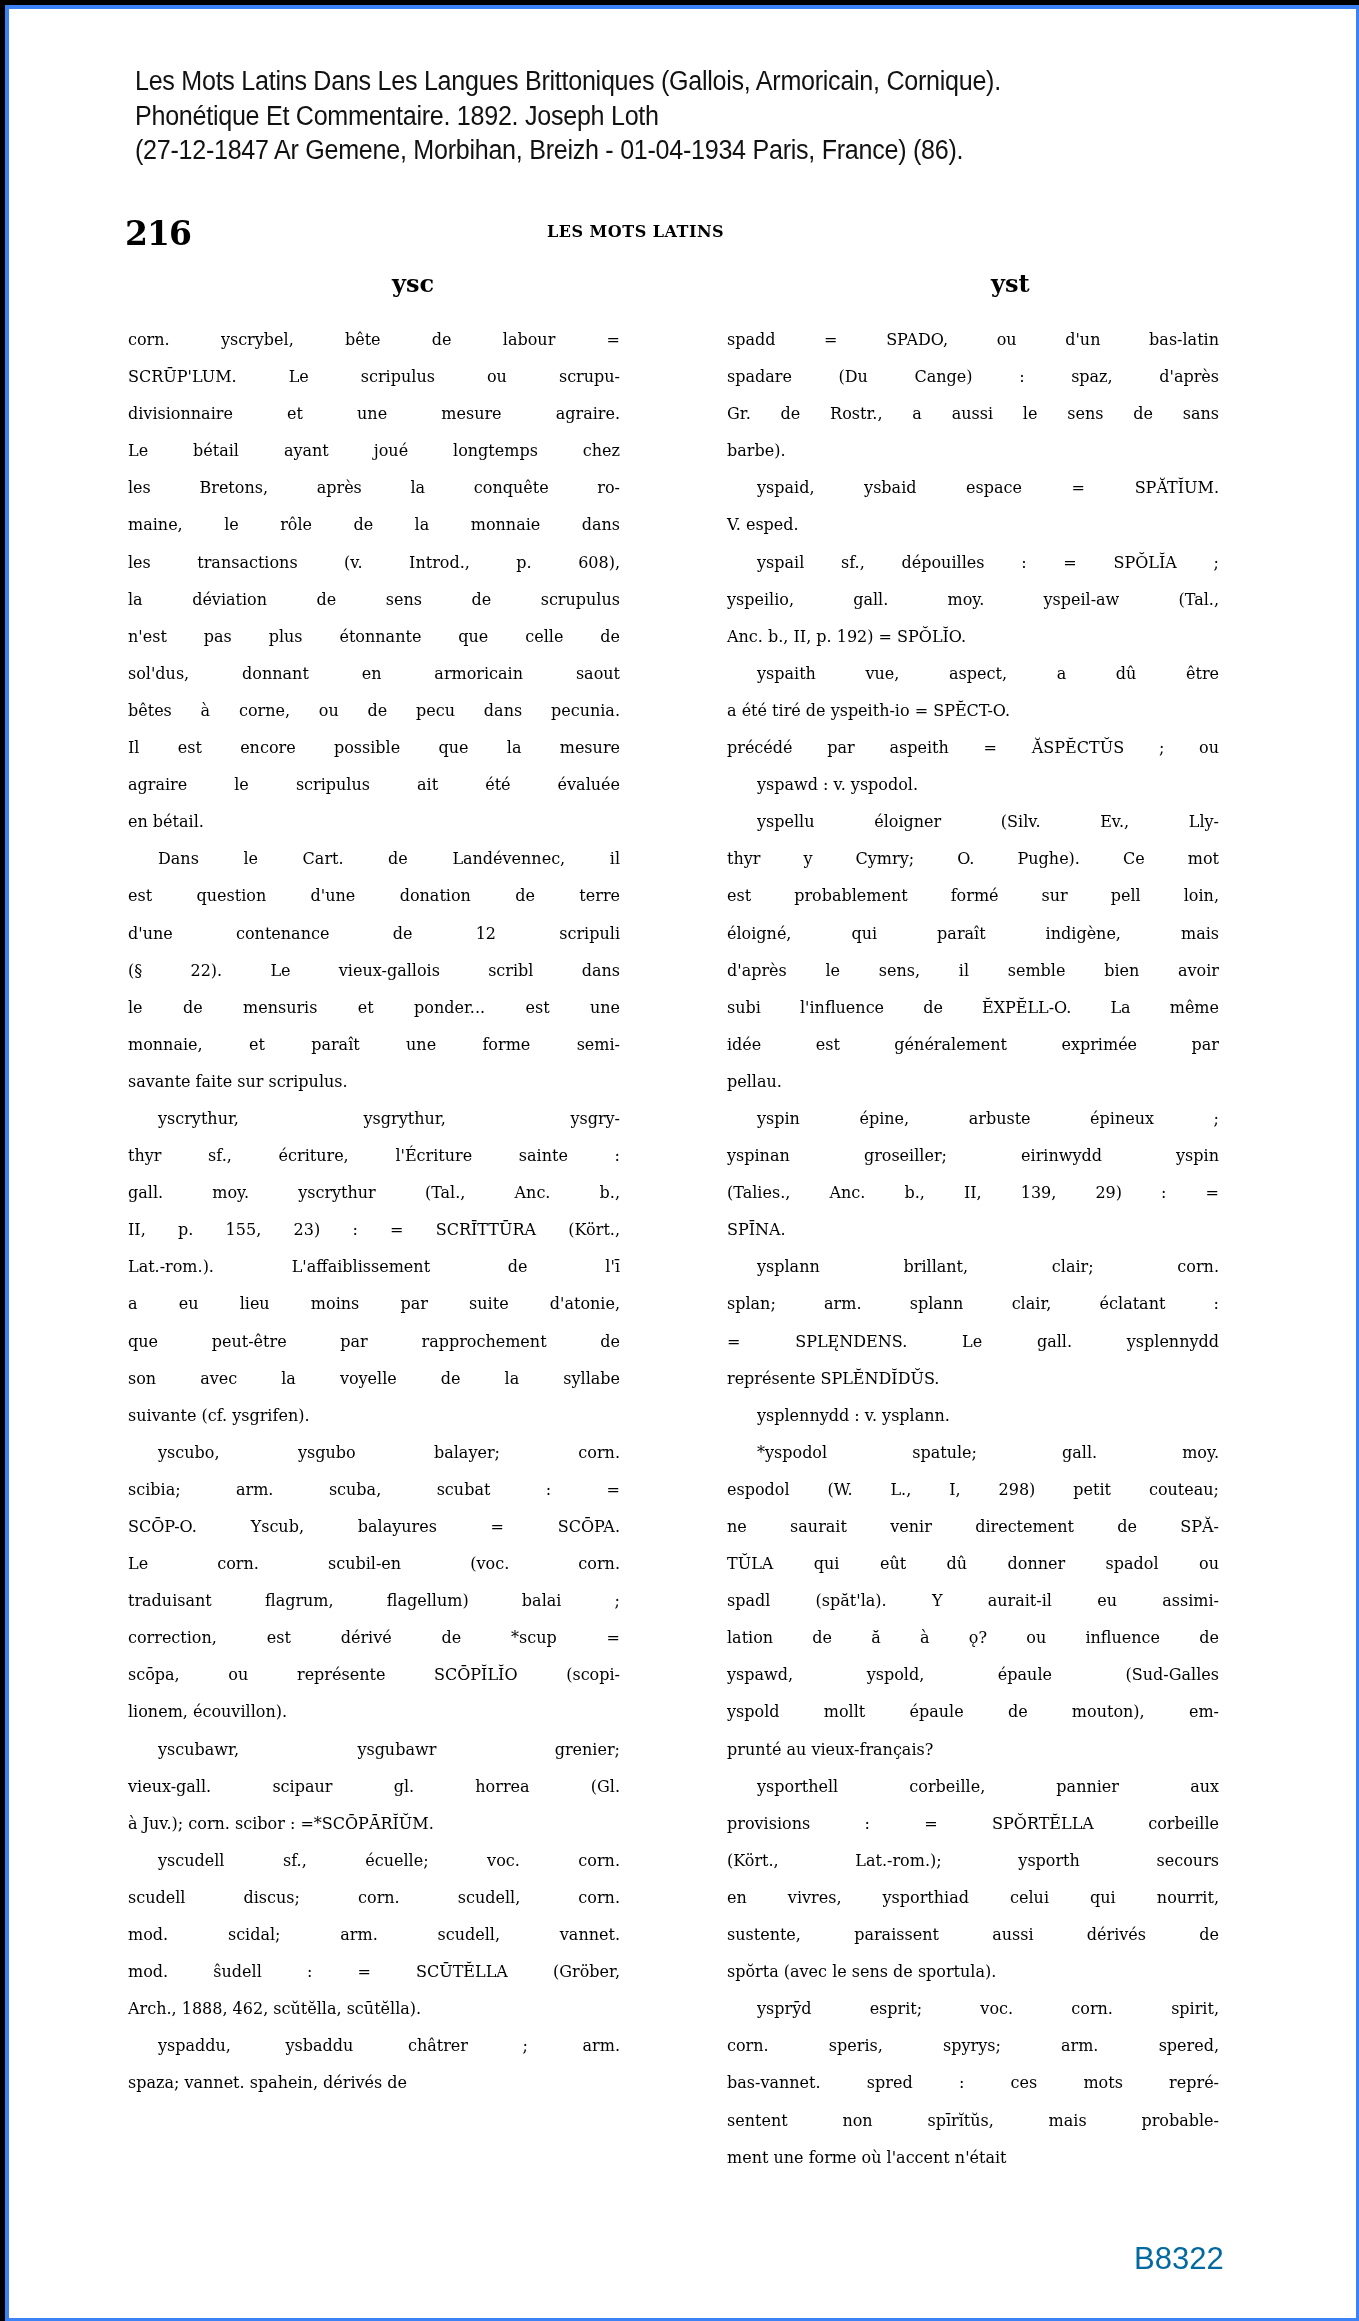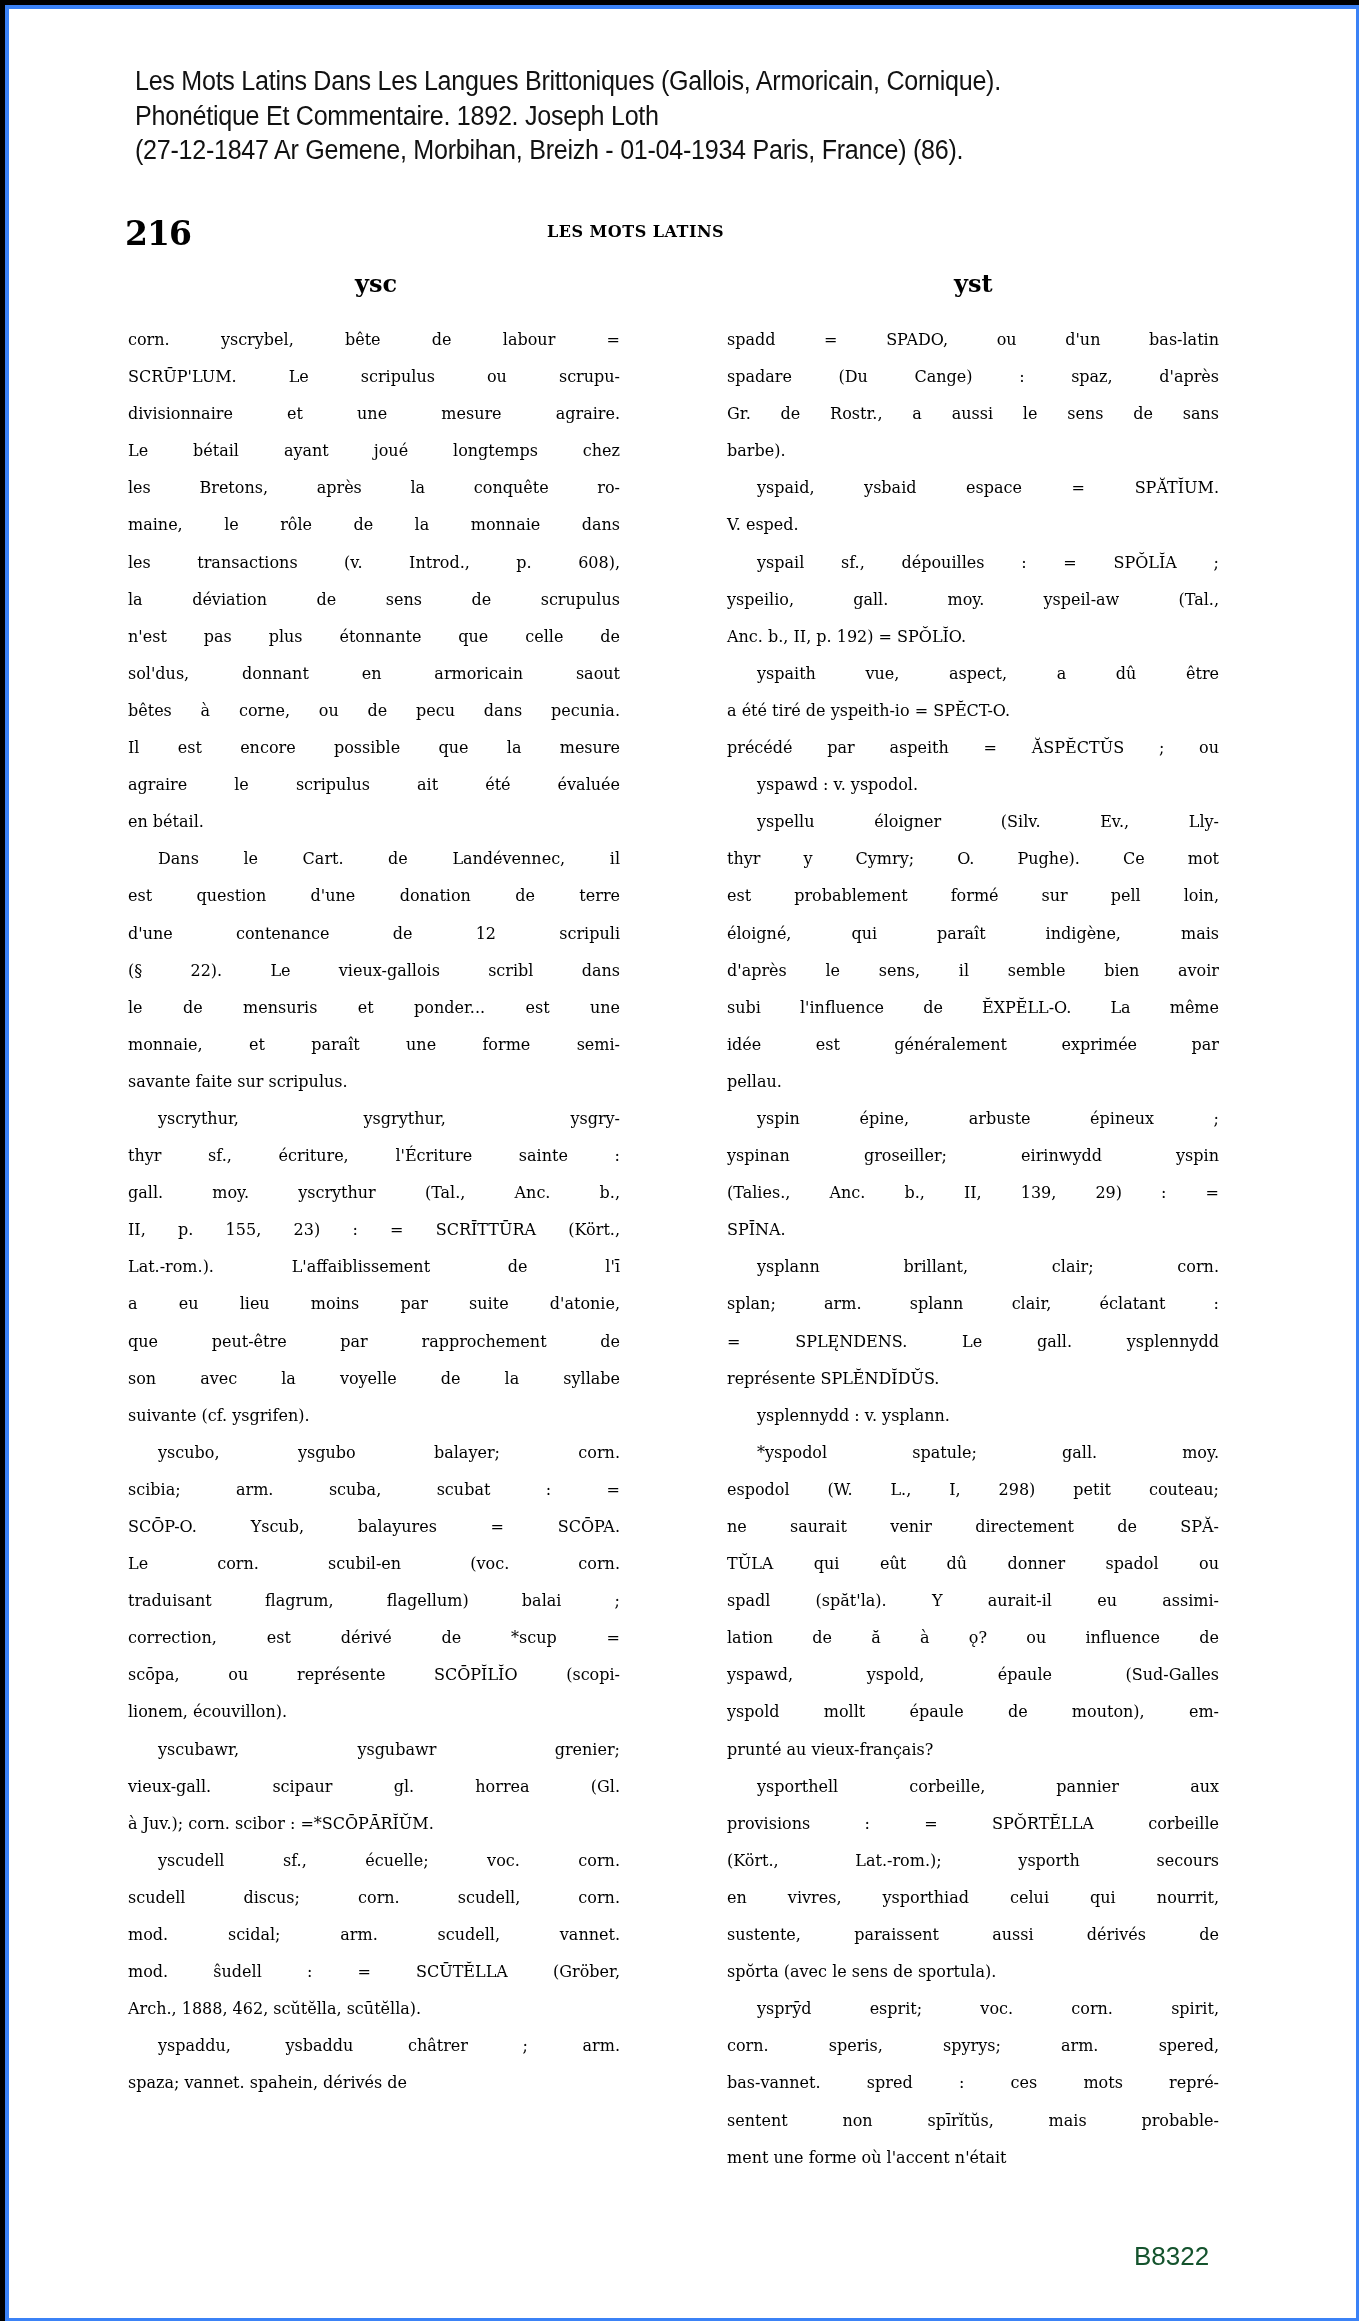--- a/index.html
+++ b/index.html
@@ -14,37 +14,37 @@
     color: #111; letter-spacing: -0.3px; transform: scaleX(0.93); transform-origin: left top;
   }
   .citation div { white-space: nowrap; }
   .running-head {
     position: absolute; top: 205px; left: 0; width: 100%; height: 40px;
     font-family: "DejaVu Serif", serif; font-weight: bold; color: #000; text-align: right;
   }
   .page-number { position: absolute; left: 116px; top: 0; font-size: 33px; letter-spacing: -1px; }
   .running-title { position: absolute; left: 538px; top: 8px; font-size: 16px; letter-spacing: 0.5px; }
   .col-head {
-    position: absolute; top: 260px; font-family: "DejaVu Serif", serif; font-weight: bold; font-size: 24px;
+    position: absolute; top: 260px; font-family: "DejaVu Serif", serif; font-weight: bold; font-size: 24px; margin-left: 37px;
   }
   .col-head.left { left: 346px; }
   .col-head.right { left: 945px; }
   .column {
     position: absolute; top: 312px; width: 492px;
     font-family: "DejaVu Serif", serif; font-size: 16px; line-height: 37.1px; color: #000;
     text-align: justify;
   }
   .column.left { left: 119px; }
   .column.right { left: 718px; }
   .column .line { display: block; white-space: nowrap; text-align-last: justify; text-align: justify; height: 37.1px; overflow: visible; }
   .column .line.last { text-align-last: left; }
   .column .line.indent { padding-left: 30px; }
   .shelfmark {
     position: absolute; left: 1125px; top: 2232px;
-    font-family: "Liberation Sans", sans-serif; font-size: 26px; color: #14532d;
+    font-family: "Liberation Sans", sans-serif; font-size: 31px; color: #0369a1;
   }
 </style>
 </head>
 <body>
 
 <div class="page">
 
   <div class="citation">
     <div>Les Mots Latins Dans Les Langues Brittoniques (Gallois, Armoricain, Cornique).</div>
     <div>Phonétique Et Commentaire. 1892. Joseph Loth</div>

